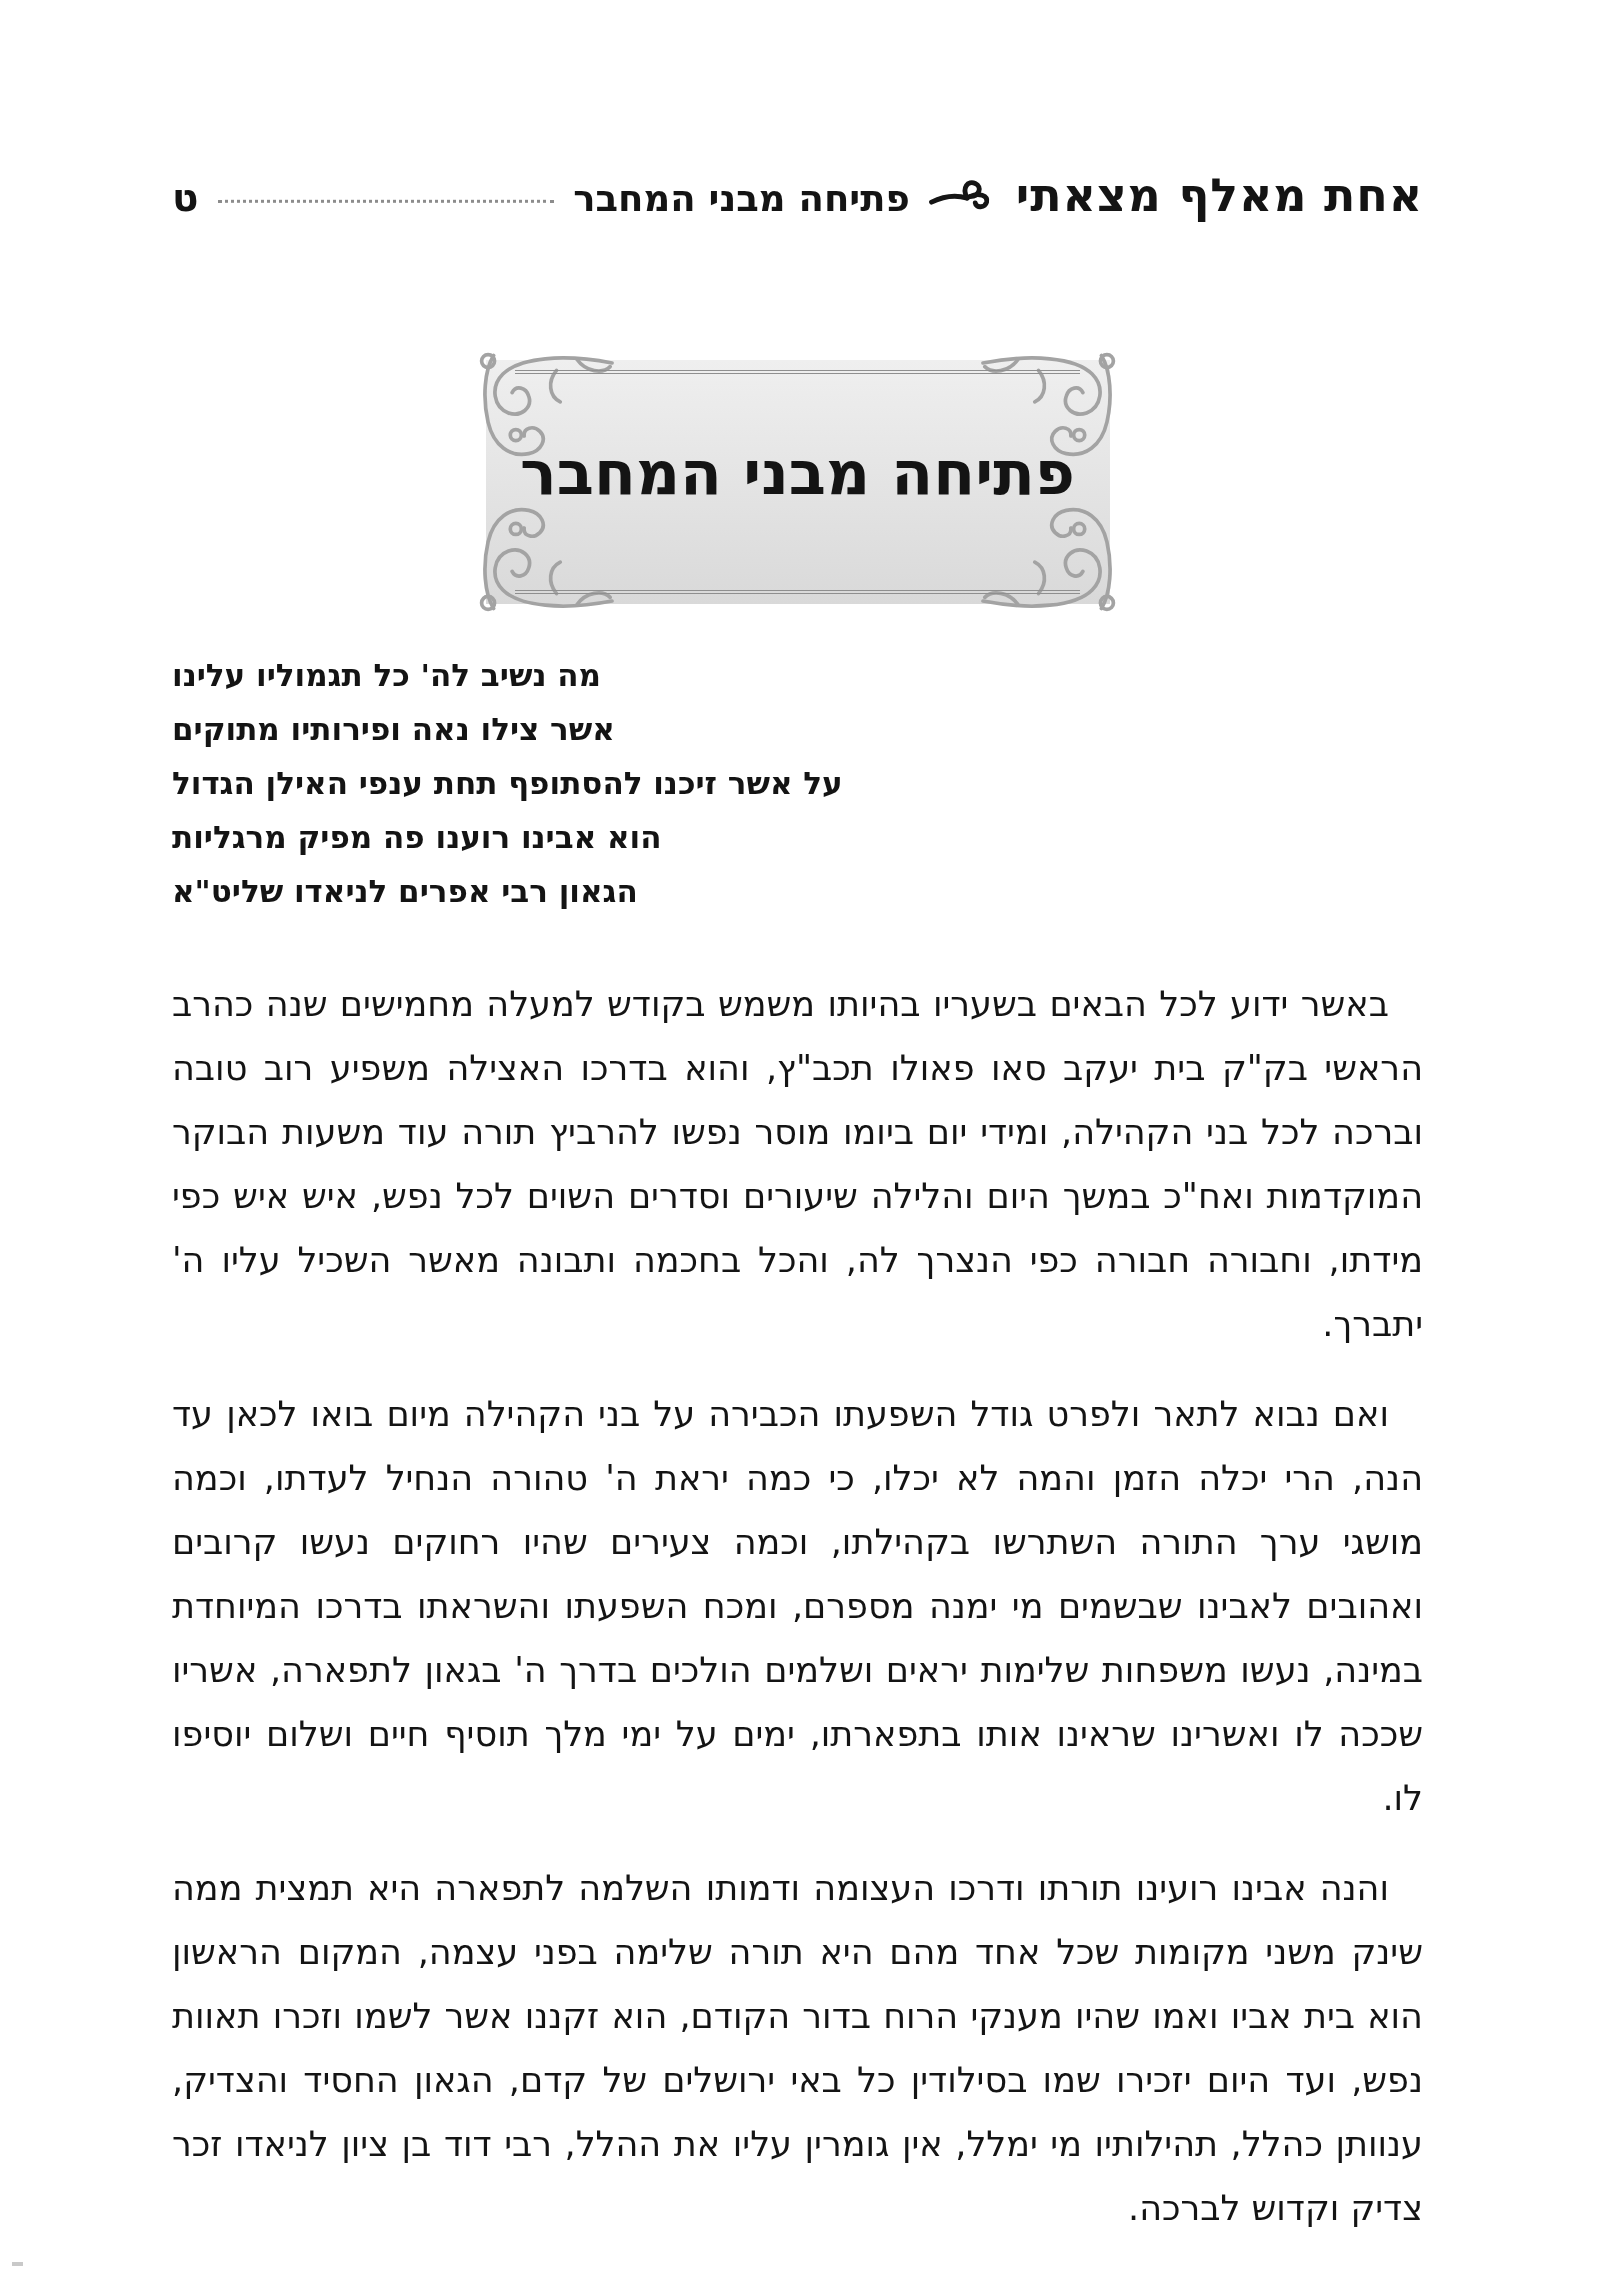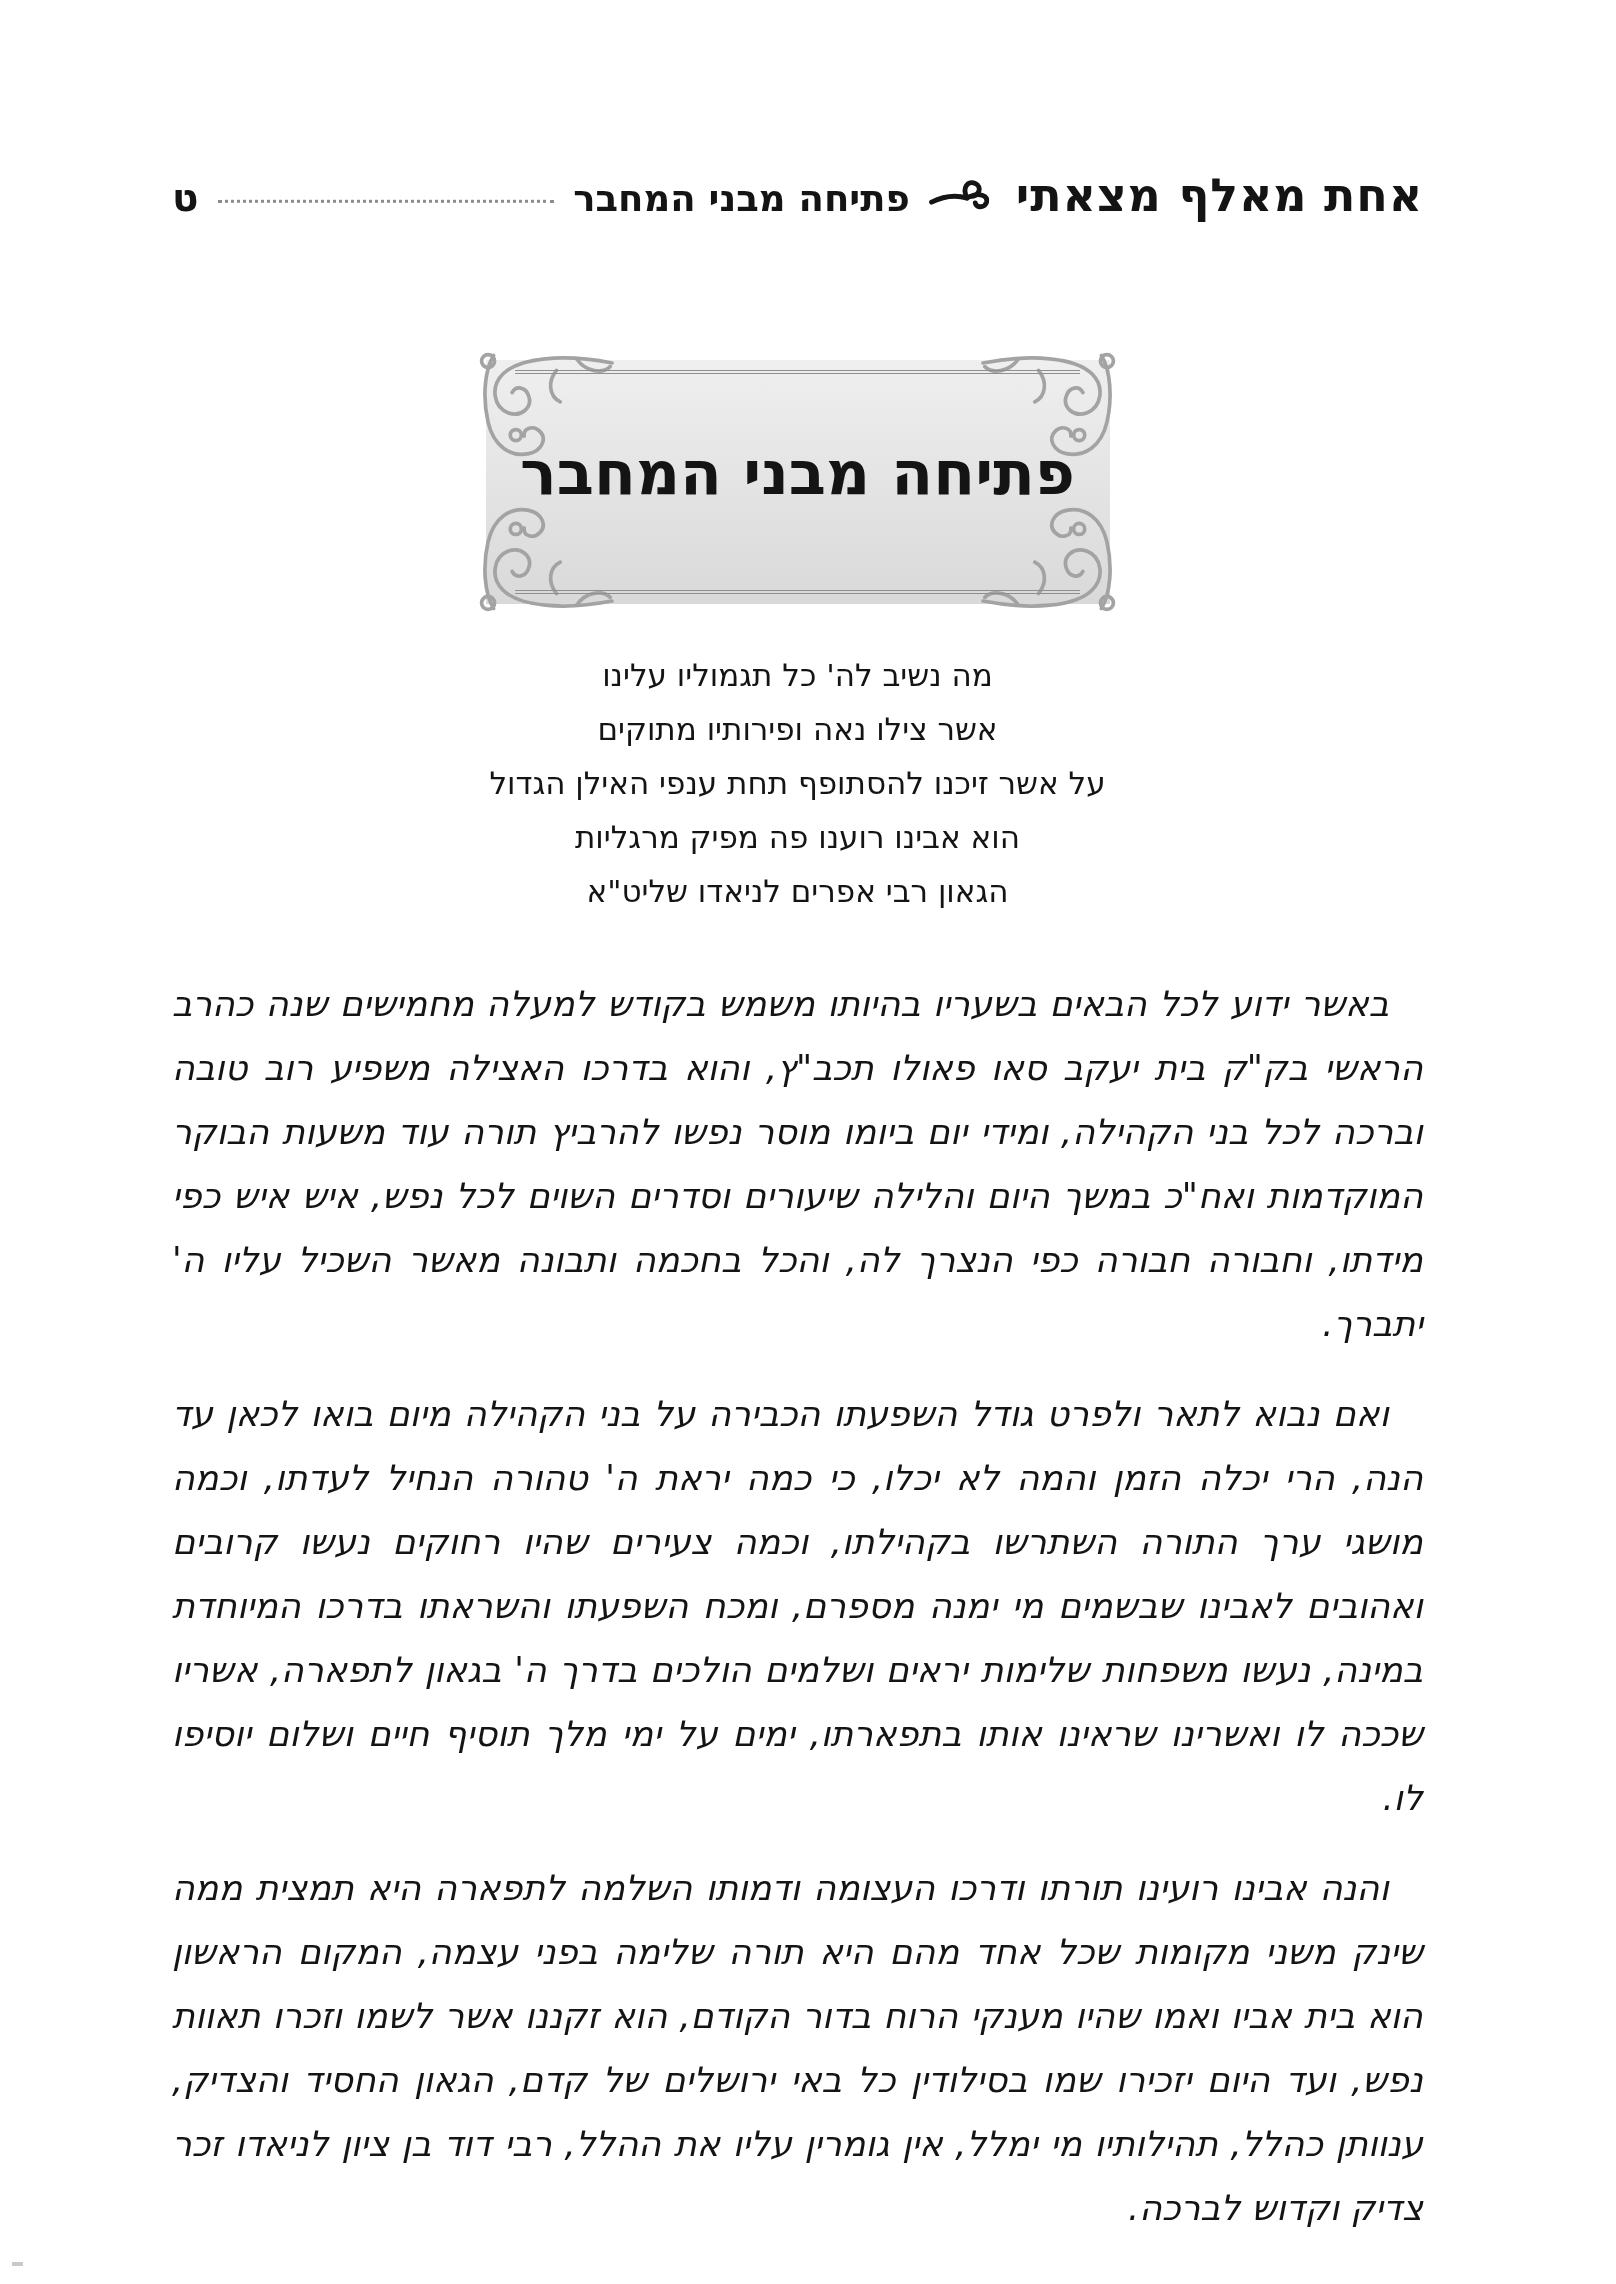--- a/index.html
+++ b/index.html
@@ -55,28 +55,28 @@
   .corner-flourish { position:absolute; width:141px; height:111px; }
   .corner-flourish svg { width:100%; height:100%; display:block; }
   .corner-flourish.tl { left:-11.5px;  top:-9.8px; }
   .corner-flourish.tr { right:-11.5px; top:-9.8px;    transform:scaleX(-1); }
   .corner-flourish.bl { left:-11.5px;  bottom:-9.8px; transform:scaleY(-1); }
   .corner-flourish.br { right:-11.5px; bottom:-9.8px; transform:scale(-1,-1); }
 
   
   .dedication {
     margin-top:44px;
-    text-align:center;
-    font-weight:400;
+    text-align:left;
+    font-weight:700;
     font-size:31px;
     line-height:54px;
   }
 
   
-  .body-text { margin-top:54px; font-size:35px; line-height:64px;font-style:italic; }
+  .body-text { margin-top:54px; font-size:35px; line-height:64px; }
   .body-text p {
     text-align:justify;
     text-indent:34px;
     margin-bottom:26px;
   }
   .body-text p:last-child { margin-bottom:0; }
 
   .scan-artifact {
     position:absolute; left:11.5px; bottom:18px;
     width:11.5px; height:4.1px; background:#c9c9c9;

